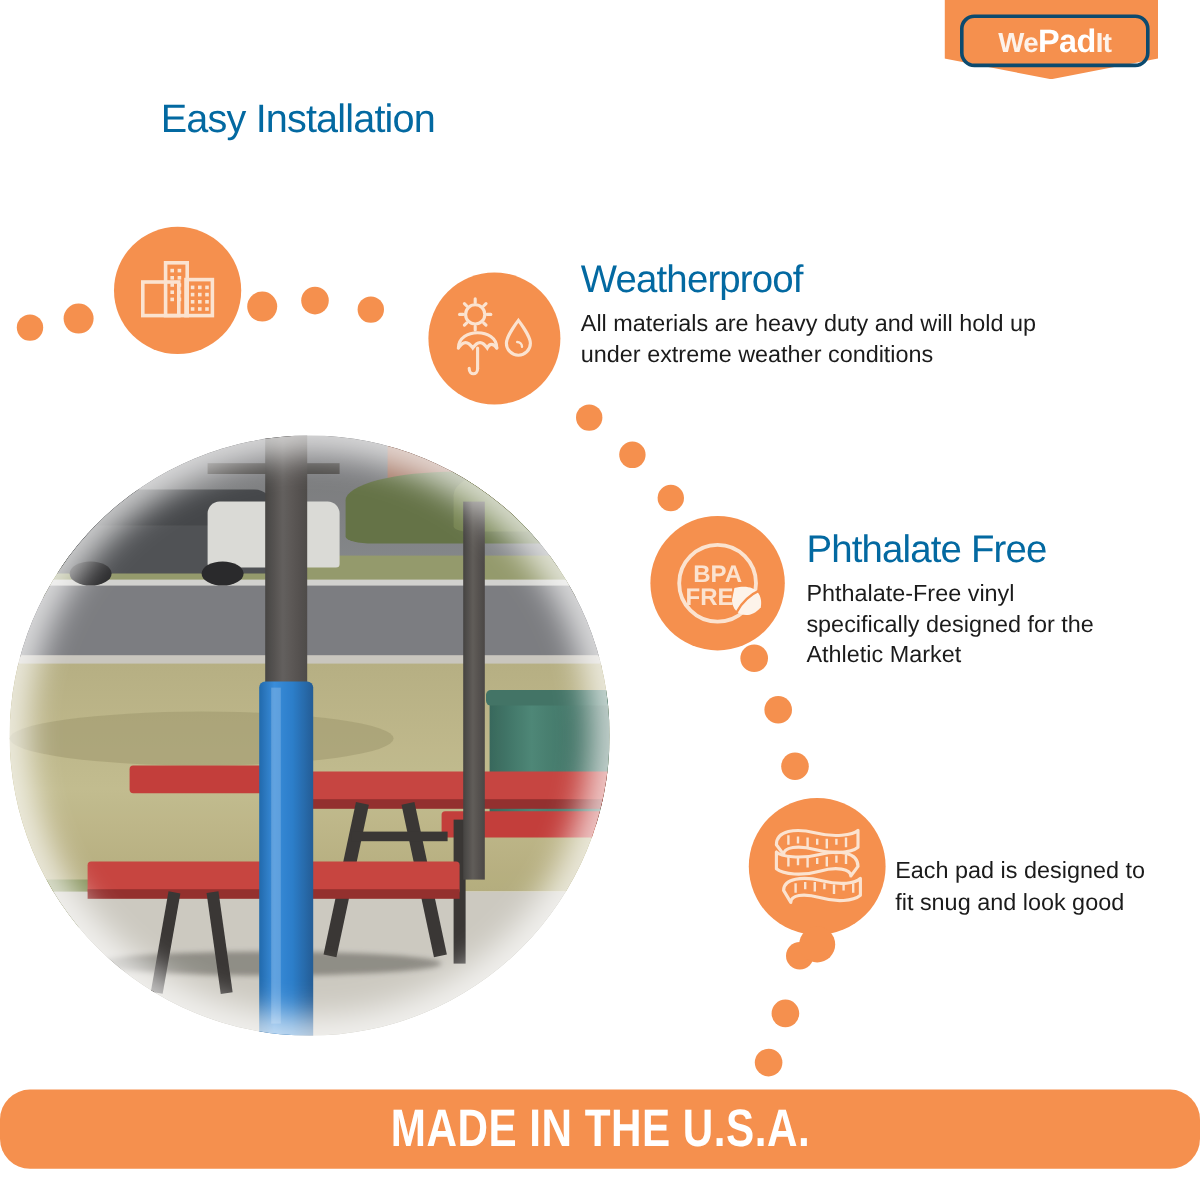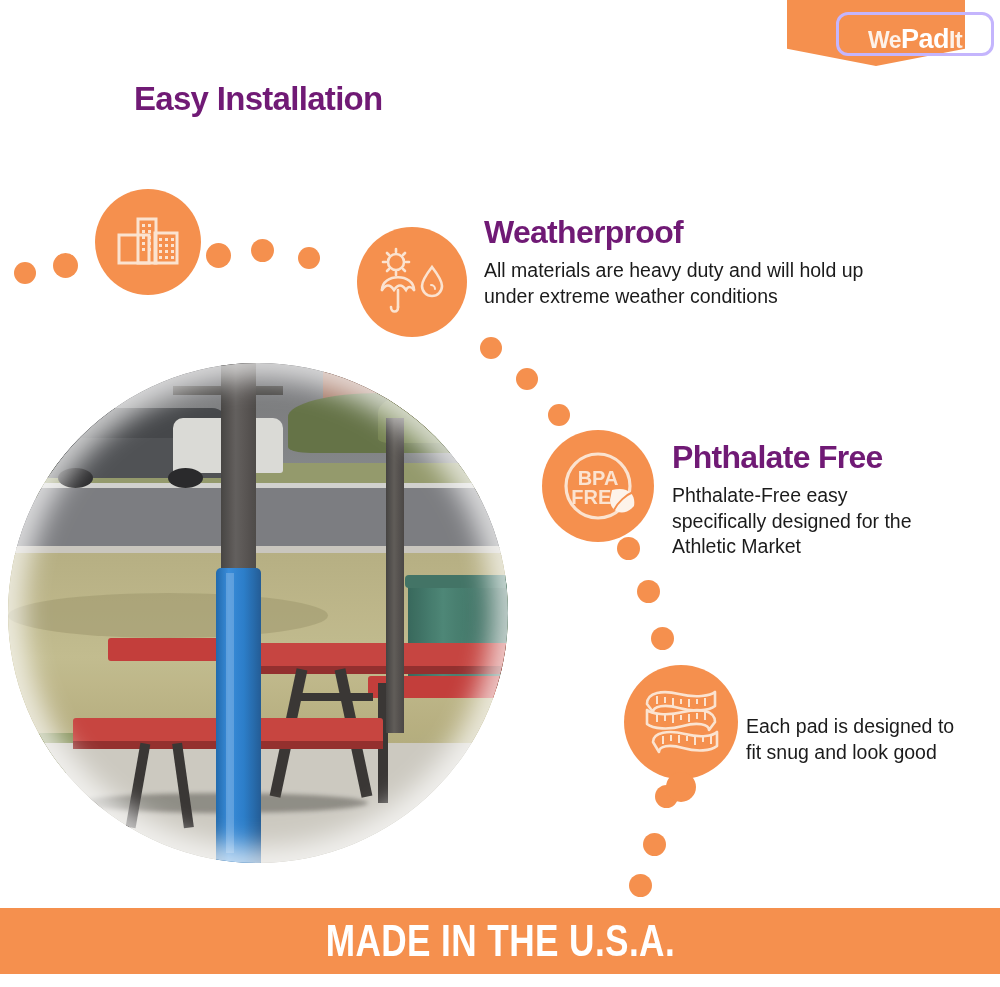--- a/index.html
+++ b/index.html
@@ -14,22 +14,22 @@
 
   
   .logo-shield{
     position:absolute;left:787px;top:0;width:178px;height:66px;
     background:#F5904E;
     -webkit-clip-path:polygon(0 0,100% 0,100% 74%,50% 100%,0 74%);
     clip-path:polygon(0 0,100% 0,100% 74%,50% 100%,0 74%);
   }
   .logo-frame{
     position:absolute;left:800px;top:12px;width:152px;height:38px;
-    border:3px solid #c4b5fd;border-radius:12px;
-    display:flex;align-items:flex-end;justify-content:center;margin-left:36px;
+    border:3px solid #0c4a6e;border-radius:12px;
+    display:flex;align-items:center;justify-content:center;
   }
   .logo-text{
     font-size:25px;letter-spacing:-.5px;color:#FDF2E9;line-height:1;
     white-space:nowrap;font-weight:700;
   }
   .logo-text .lt-we{font-weight:700;font-size:23px;}
   .logo-text .lt-pad{font-weight:800;font-size:27px;color:#ffffff;}
   .logo-text .lt-it{font-weight:700;font-size:23px;}
 
   
@@ -37,21 +37,21 @@
 
   
   .icon-circle{
     position:absolute;border-radius:50%;background:#F5904E;
     display:flex;align-items:center;justify-content:center;
   }
   .icon-circle svg{display:block;}
 
   
   .feat-title{
-    position:absolute;font-weight:700;color:#701a75;
+    position:absolute;font-weight:400;color:#0369a1;
     letter-spacing:-.7px;line-height:1;white-space:nowrap;
   }
   .feat-sub{
     position:absolute;color:#1b1b1b;font-weight:400;
     line-height:1.32;
   }
 
   
   .photo{
     position:absolute;left:8px;top:363px;width:500px;height:500px;
@@ -104,21 +104,21 @@
   .ph-can{position:absolute;left:80%;top:43%;width:20%;height:22%;background:linear-gradient(90deg,#2c5f52 0%,#43806f 35%,#2a5a4d 100%);border-radius:6px 6px 4px 4px;}
   .ph-can-rim{position:absolute;left:79.4%;top:42.4%;width:21.2%;height:2.6%;background:#386c5d;border-radius:4px;}
 
   .photo-veil{position:absolute;inset:0;background:rgba(255,255,255,.06);}
   .photo-fade{position:absolute;inset:0;border-radius:50%;
     box-shadow:inset 0 0 26px 16px rgba(255,255,255,.72);}
 
   
   .banner{
     position:absolute;left:0;top:908px;width:1000px;height:66px;
-    background:#F5904E;display:flex;align-items:center;justify-content:center;
+    background:#F5904E;display:flex;align-items:center;justify-content:center;border-radius:25px;
   }
   .banner-text{
     color:#ffffff;font-weight:800;font-size:44px;letter-spacing:.5px;
     transform:scaleX(.80);transform-origin:center;white-space:nowrap;
   }
 </style>
 </head>
 <body>
 
 <div class="stage">
@@ -215,21 +215,21 @@
         <circle cx="44" cy="44" r="32" stroke="#FBE3D0" stroke-width="3.2" fill="none"></circle>
         <text x="44" y="43" font-family="Liberation Sans, sans-serif" font-size="20" font-weight="800" fill="#FBE3D0" text-anchor="middle">BPA</text>
         <text x="44" y="62" font-family="Liberation Sans, sans-serif" font-size="20" font-weight="800" fill="#FBE3D0" text-anchor="middle">FREE</text>
         <path d="M58 48 C74 44 82 52 80 64 C70 76 56 70 56 58 Z" fill="#FDF3EA"></path>
         <path d="M60 68 C64 60 72 53 79 50" stroke="#F5904E" stroke-width="2" fill="none"></path>
       </svg>
     </span>
   </div>
 
   <div class="feat-title" style="left:672px;top:441px;font-size:32px;">Phthalate Free</div>
-  <div class="feat-sub" style="left:672px;top:483px;width:268px;font-size:19.5px;">Phthalate-Free easy specifically designed for the Athletic Market</div>
+  <div class="feat-sub" style="left:672px;top:483px;width:268px;font-size:19.5px;">Phthalate-Free vinyl specifically designed for the Athletic Market</div>
 
   <div class="icon-circle" style="left:624px;top:665px;width:114px;height:114px;">
     <span>
       <svg width="84" height="76" viewBox="0 0 84 76" fill="none" stroke="#FBE3D0" stroke-width="2.6" stroke-linejoin="round">
         <path d="M8 20 C8 8 24 6 40 10 C56 14 72 12 76 8 L76 22 C70 27 54 28 40 24 C26 20 14 22 14 28 Z"></path>
         <path d="M76 38 C76 26 60 24 44 28 C28 32 12 30 8 26 L8 40 C14 45 30 46 44 42 C58 38 70 40 70 46 Z"></path>
         <path d="M14 58 C14 48 30 46 46 50 C62 54 74 52 78 48 L78 62 C72 67 58 68 44 64 C30 60 20 62 20 68 Z"></path>
         <g stroke-width="2">
           <line x1="18" y1="12" x2="18" y2="20"></line>
             <line x1="26" y1="13" x2="26" y2="19"></line>

